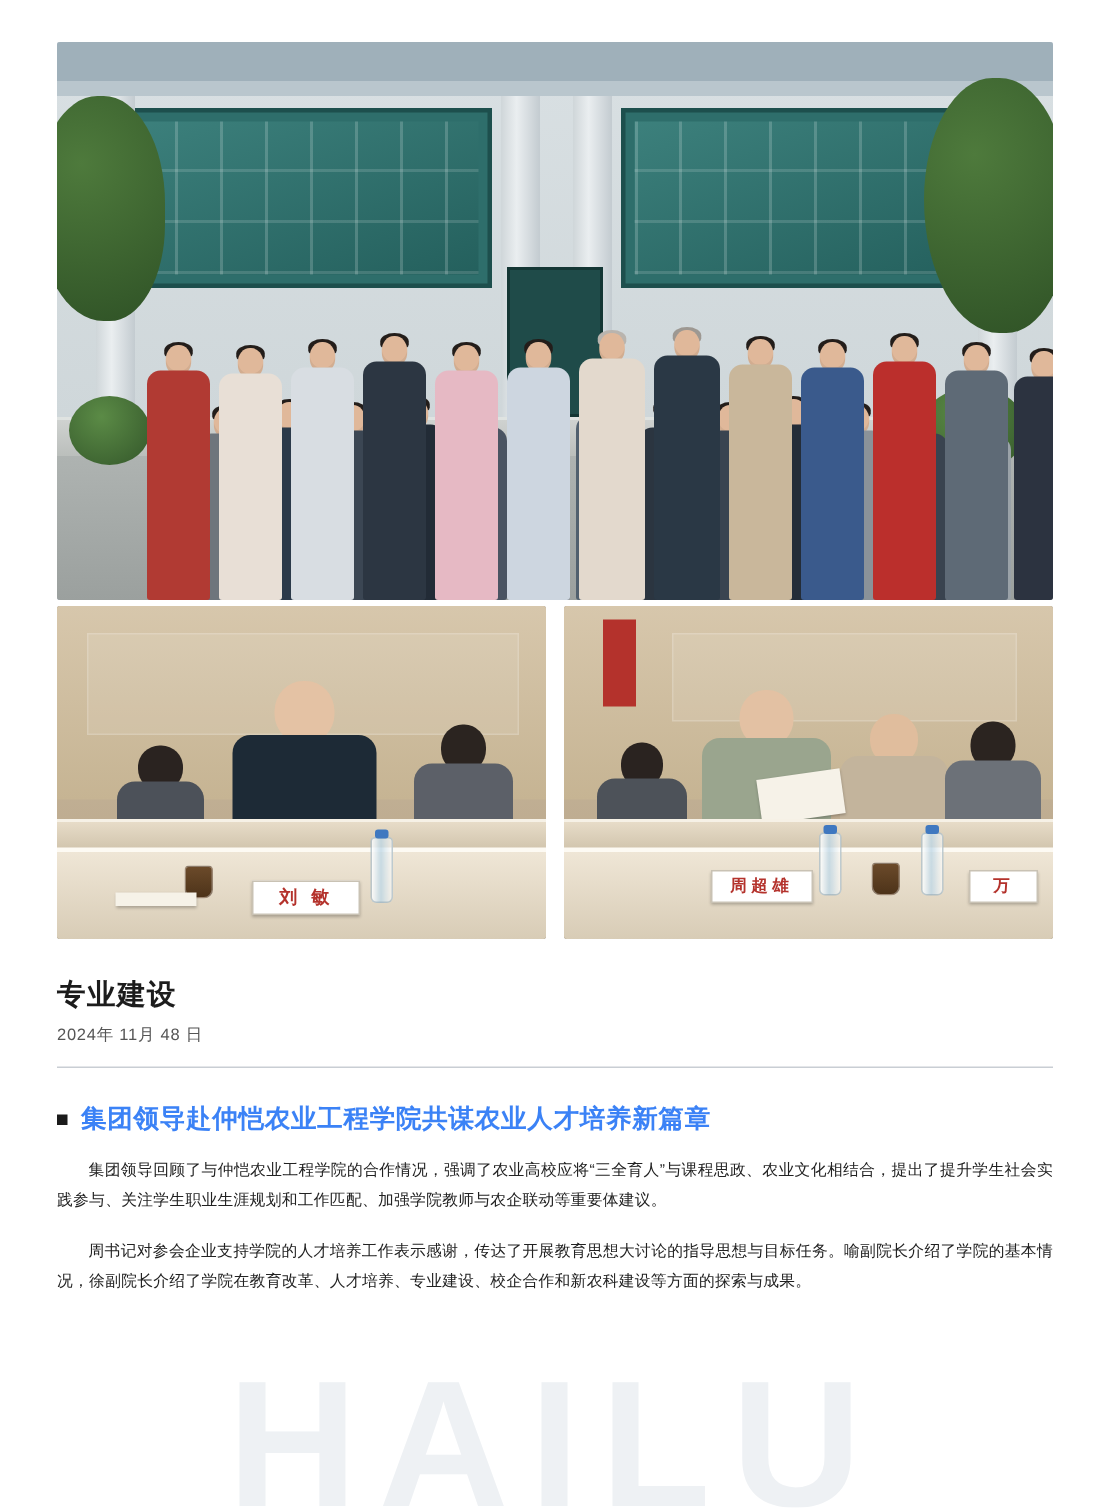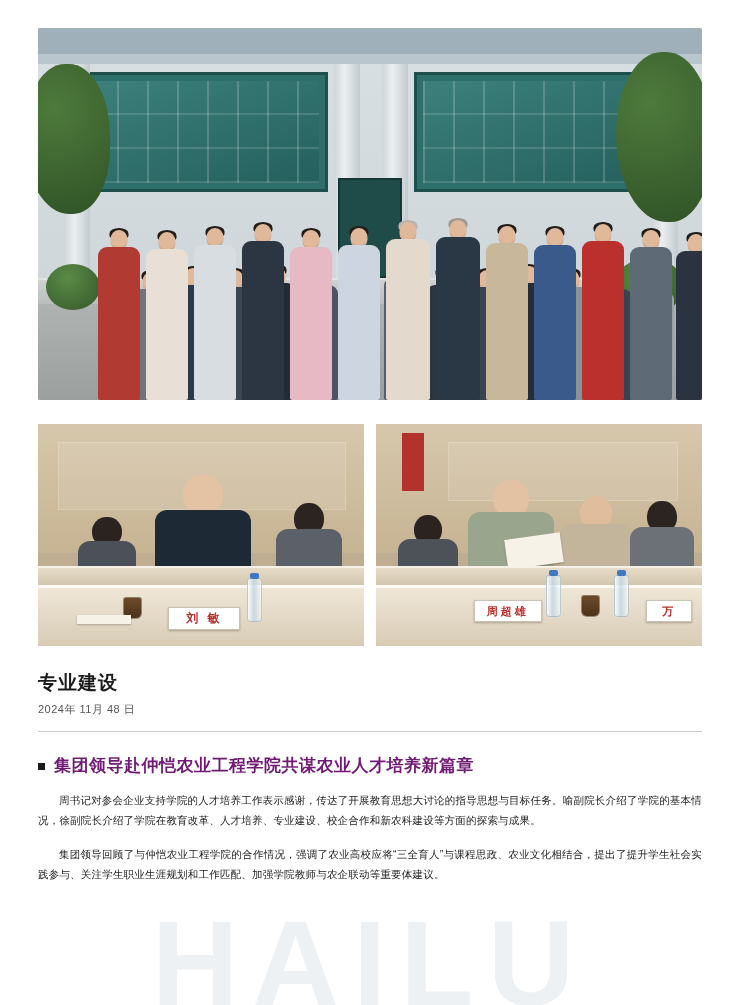--- a/index.html
+++ b/index.html
@@ -52,21 +52,21 @@
   }
 
   .photo-main {
     height: 372px;
     border-radius: 2px;
   }
 
   .photo-row {
     display: flex;
     gap: 12px;
-    margin-top: 24px;
+    margin-top: 4px;
   }
   .photo-small {
     height: 222px;
     flex: 1 1 0;
     border-radius: 2px;
   }
 
   
   .bg-sky {
     position: absolute;
@@ -349,21 +349,21 @@
     position: relative;
     z-index: 2;
     margin: 22px 38px 0 38px;
   }
   .headline {
     display: flex;
     align-items: center;
     gap: 9px;
     font-size: 17px;
     font-weight: bold;
-    color: #701a75;
+    color: #3b82f6;
     letter-spacing: .5px;
   }
   .bullet-sq {
     width: 7px;
     height: 7px;
     background: #1b1b1b;
     flex: 0 0 auto;
     margin-top: 2px;
   }
   .para {
@@ -634,18 +634,18 @@
   </div>
 
   <div class="rule"></div>
 
   <div class="article">
     <div class="headline">
       <span class="bullet-sq"></span>
       <span>集团领导赴仲恺农业工程学院共谋农业人才培养新篇章</span>
     </div>
 
+    <p class="para">集团领导回顾了与仲恺农业工程学院的合作情况，强调了农业高校应将“三全育人”与课程思政、农业文化相结合，提出了提升学生社会实践参与、关注学生职业生涯规划和工作匹配、加强学院教师与农企联动等重要体建议。</p>
     <p class="para">周书记对参会企业支持学院的人才培养工作表示感谢，传达了开展教育思想大讨论的指导思想与目标任务。喻副院长介绍了学院的基本情况，徐副院长介绍了学院在教育改革、人才培养、专业建设、校企合作和新农科建设等方面的探索与成果。</p>
-    <p class="para">集团领导回顾了与仲恺农业工程学院的合作情况，强调了农业高校应将“三全育人”与课程思政、农业文化相结合，提出了提升学生社会实践参与、关注学生职业生涯规划和工作匹配、加强学院教师与农企联动等重要体建议。</p>
 
   </div>
 
 </div>
 
 </body></html>

